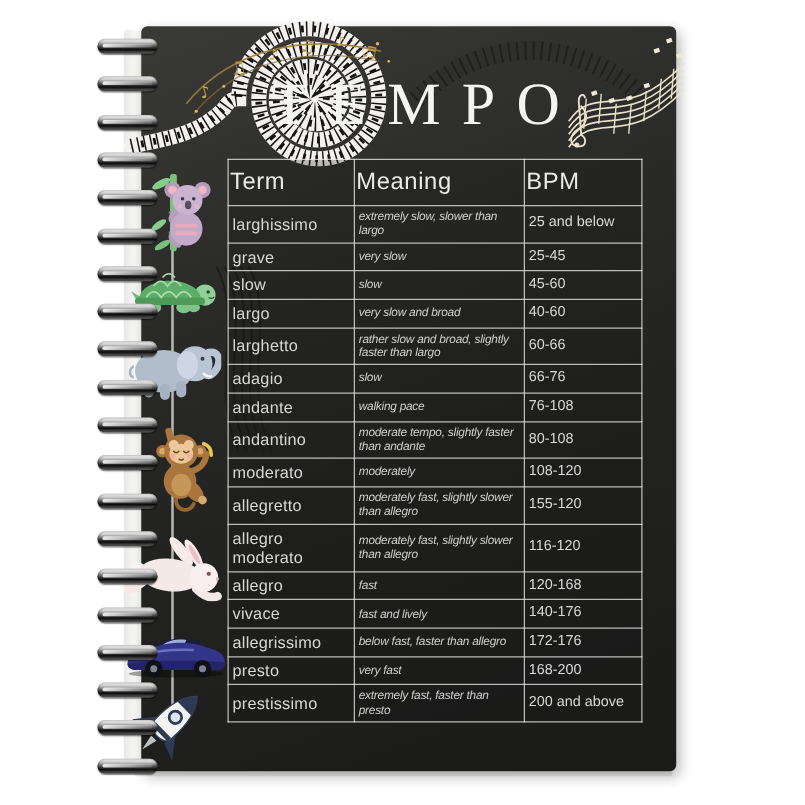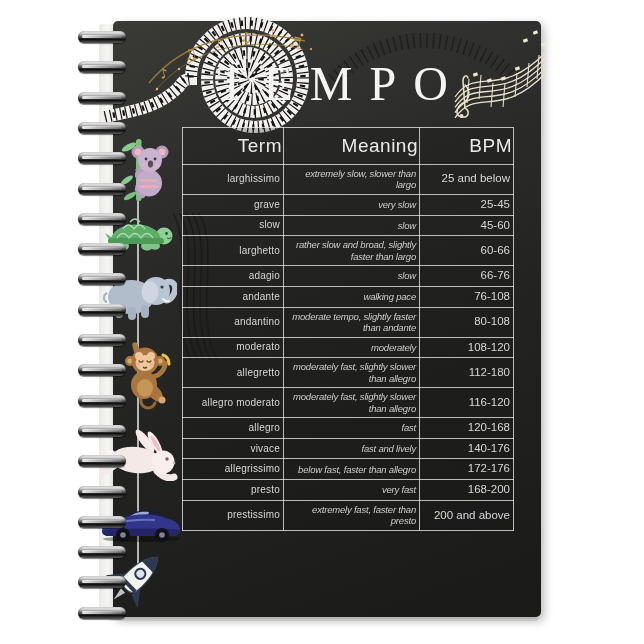--- a/index.html
+++ b/index.html
@@ -55,28 +55,28 @@
   }
   .animal{position:absolute;z-index:4;}
 
   
   .tempo-table{
     position:absolute;left:69px;top:106px;width:331px;z-index:4;
     border-collapse:collapse;table-layout:fixed;
   }
   .tempo-table th,.tempo-table td{
     border:1px solid rgba(232,232,232,.78);
-    text-align:right;vertical-align:middle;
+    text-align:left;vertical-align:middle;
     background:rgba(20,20,20,.25);
   }
   .tempo-table th{
     height:34px;font-size:19px;font-weight:400;color:#eaeaea;letter-spacing:.5px;
   }
   .tempo-table td{color:#d8d8d8;padding:3px 3px;line-height:1.2;}
-  td.term{font-size:10px;letter-spacing:.2px;}
+  td.term{font-size:13px;letter-spacing:.2px;}
   td.meaning{font-size:9.5px;letter-spacing:-.2px;color:#cecece;font-style:italic;}
   td.bpm{font-size:11.5px;}
   col.c-term{width:101px;} col.c-meaning{width:136px;} col.c-bpm{width:94px;}
 </style>
 </head>
 <body>
 
 <div class="scene">
 
   <div class="bottom-edge"></div>
@@ -294,20 +294,25 @@
             <td class="term">grave</td>
             <td class="meaning">very slow</td>
             <td class="bpm">25-45</td>
           </tr>
           <tr>
             <td class="term">slow</td>
             <td class="meaning">slow</td>
             <td class="bpm">45-60</td>
           </tr>
           <tr>
+            <td class="term">largo</td>
+            <td class="meaning">very slow and broad</td>
+            <td class="bpm">40-60</td>
+          </tr>
+          <tr>
             <td class="term">larghetto</td>
             <td class="meaning">rather slow and broad, slightly faster than largo</td>
             <td class="bpm">60-66</td>
           </tr>
           <tr>
             <td class="term">adagio</td>
             <td class="meaning">slow</td>
             <td class="bpm">66-76</td>
           </tr>
           <tr>
@@ -321,21 +326,21 @@
             <td class="bpm">80-108</td>
           </tr>
           <tr>
             <td class="term">moderato</td>
             <td class="meaning">moderately</td>
             <td class="bpm">108-120</td>
           </tr>
           <tr>
             <td class="term">allegretto</td>
             <td class="meaning">moderately fast, slightly slower than allegro</td>
-            <td class="bpm">112-180</td>
+            <td class="bpm">155-120</td>
           </tr>
           <tr>
             <td class="term">allegro moderato</td>
             <td class="meaning">moderately fast, slightly slower than allegro</td>
             <td class="bpm">116-120</td>
           </tr>
           <tr>
             <td class="term">allegro</td>
             <td class="meaning">fast</td>
             <td class="bpm">120-168</td>

